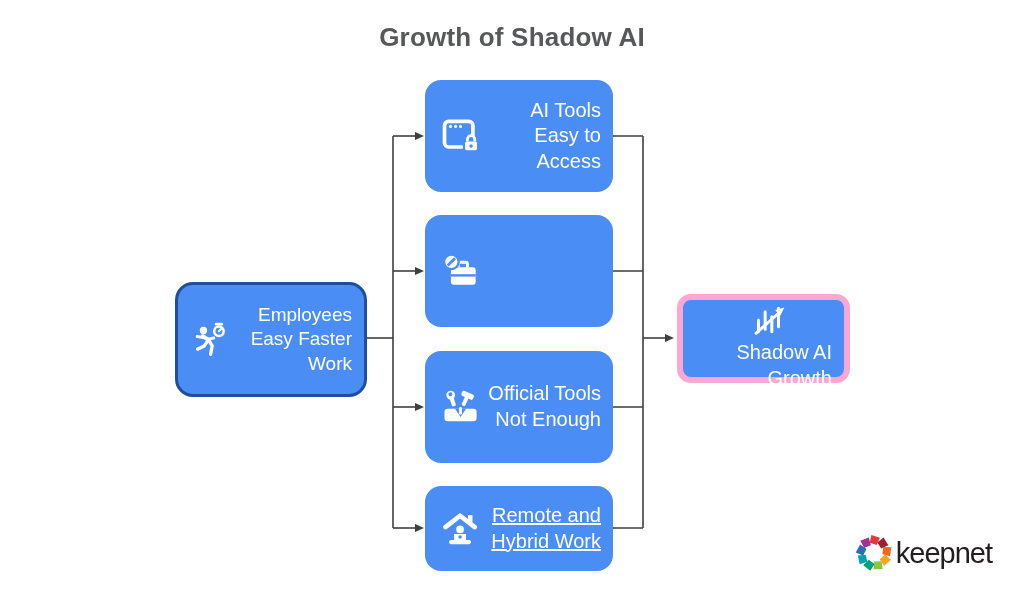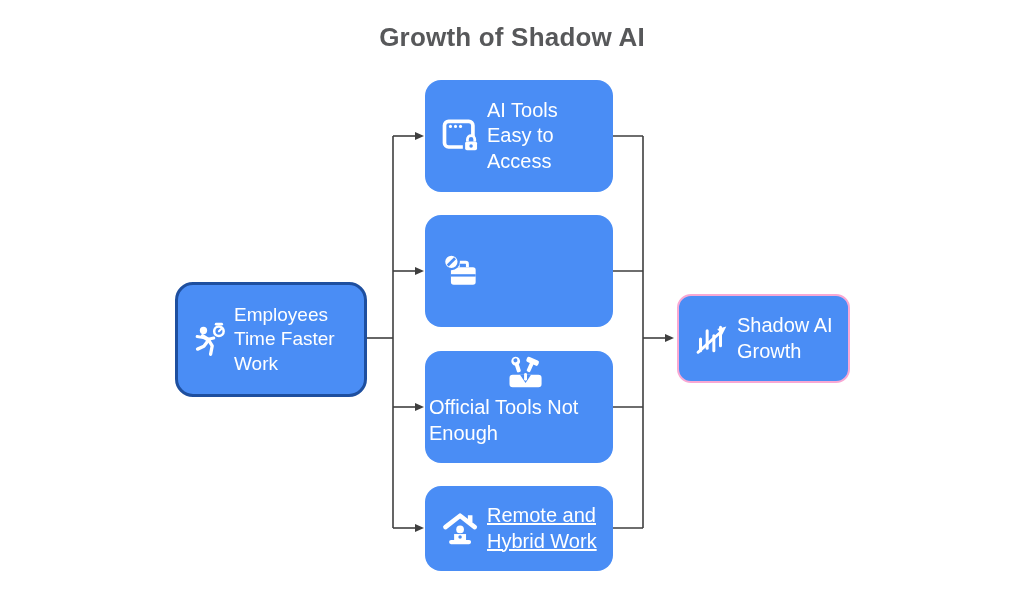--- a/index.html
+++ b/index.html
@@ -43,43 +43,44 @@
     color: #ffffff;
   }
   .node .icon {
     flex: 0 0 auto;
     margin-left: 14px;
     display: flex;
     align-items: center;
   }
   .node .label {
     flex: 1 1 auto;
-    text-align: left;
+    text-align: right;
     font-size: 20px;
     font-weight: 500;
     line-height: 1.28;
     padding: 0 12px 0 4px;
   }
   .node-cause {
     left: 175px; top: 282px;
     width: 192px; height: 115px;
     border: 3px solid #1e4f9f;
     border-radius: 18px;
   }
   .node-cause .label { font-size: 19px; }
   .node-factor { left: 425px; width: 188px; }
   .node-factor-1 { top: 80px;  height: 112px; }
   .node-factor-2 { top: 215px; height: 112px; }
-  .node-factor-3 { top: 351px; height: 112px; flex-direction: column; }
+  .node-factor-3 { top: 351px; height: 112px; }
   .node-factor-4 { top: 486px; height: 85px; text-decoration: underline; }
   .node-result {
     left: 677px; top: 294px;
     width: 173px; height: 89px;
-    border: 2px solid #f9a8d4;
+    border: 6px solid #f9a8d4;
     border-radius: 14px;
+    flex-direction: column;
   }
   .logo {
     position: absolute;
     right: 32px;
     bottom: 26px;
     display: flex;
     align-items: center;
     gap: 3px;
   }
   .logo-text {
@@ -126,21 +127,21 @@
           <path d="M30.5 4 H37.5" stroke-width="3.4"></path>
           <circle cx="14.5" cy="12" r="4.6" fill="#ffffff" stroke="none"></circle>
           <path d="M13.5 19 L21 24" stroke-width="5"></path>
           <path d="M14.5 21 L6.5 19.5" stroke-width="3.8"></path>
           <path d="M20.5 23 L27.5 21.5" stroke-width="3.8"></path>
           <path d="M21 24 L15 32 L7 35.5" stroke-width="4.2"></path>
           <path d="M21 24 L25.5 31.5 L23.5 42" stroke-width="4.2"></path>
         </g>
       </svg>
     </span>
-    <span class="label">Employees Time Faster Work</span>
+    <span class="label">Employees Easy Faster Work</span>
   </div>
 
   <div class="node node-factor node-factor-1">
     <span class="icon">
       <svg width="44" height="44" viewBox="0 0 48 48">
         <rect x="6" y="8" width="31" height="28" rx="4.5" fill="none" stroke="#ffffff" stroke-width="4"></rect>
         <circle cx="12.5" cy="13.5" r="1.7" fill="#ffffff"></circle>
         <circle cx="18" cy="13.5" r="1.7" fill="#ffffff"></circle>
         <circle cx="23.5" cy="13.5" r="1.7" fill="#ffffff"></circle>
         <rect x="26" y="25" width="18" height="16" rx="3" fill="#4a8df5"></rect>
@@ -207,14 +208,32 @@
           <path d="M25 38 V20"></path>
           <path d="M33 32 V10"></path>
         </g>
         <path d="M6 40 L34 15" stroke="#ffffff" stroke-width="3.4" stroke-linecap="round" fill="none"></path>
         <polygon points="40,9 29,12 35,19" fill="#ffffff"></polygon>
       </svg>
     </span>
     <span class="label">Shadow AI Growth</span>
   </div>
 
+  <div class="logo">
+    <span style="display:flex;">
+      <svg width="38" height="38" viewBox="0 0 32 32">
+        <g>
+          <path d="M13.8 0.8 L21 3.2 L18.2 9.2 L12.4 7.4 Z" fill="#e03a3e" transform="rotate(0 16 16)"></path>
+          <path d="M13.8 0.8 L21 3.2 L18.2 9.2 L12.4 7.4 Z" fill="#a11d33" transform="rotate(40 16 16)"></path>
+          <path d="M13.8 0.8 L21 3.2 L18.2 9.2 L12.4 7.4 Z" fill="#f26522" transform="rotate(80 16 16)"></path>
+          <path d="M13.8 0.8 L21 3.2 L18.2 9.2 L12.4 7.4 Z" fill="#f9a51a" transform="rotate(120 16 16)"></path>
+          <path d="M13.8 0.8 L21 3.2 L18.2 9.2 L12.4 7.4 Z" fill="#8dc63f" transform="rotate(160 16 16)"></path>
+          <path d="M13.8 0.8 L21 3.2 L18.2 9.2 L12.4 7.4 Z" fill="#00a27a" transform="rotate(200 16 16)"></path>
+          <path d="M13.8 0.8 L21 3.2 L18.2 9.2 L12.4 7.4 Z" fill="#00a3af" transform="rotate(240 16 16)"></path>
+          <path d="M13.8 0.8 L21 3.2 L18.2 9.2 L12.4 7.4 Z" fill="#2e6db4" transform="rotate(280 16 16)"></path>
+          <path d="M13.8 0.8 L21 3.2 L18.2 9.2 L12.4 7.4 Z" fill="#a4328f" transform="rotate(320 16 16)"></path>
+        </g>
+      </svg>
+    </span>
+    <span class="logo-text">keepnet</span>
+  </div>
 
 </div>
 
 </body></html>

